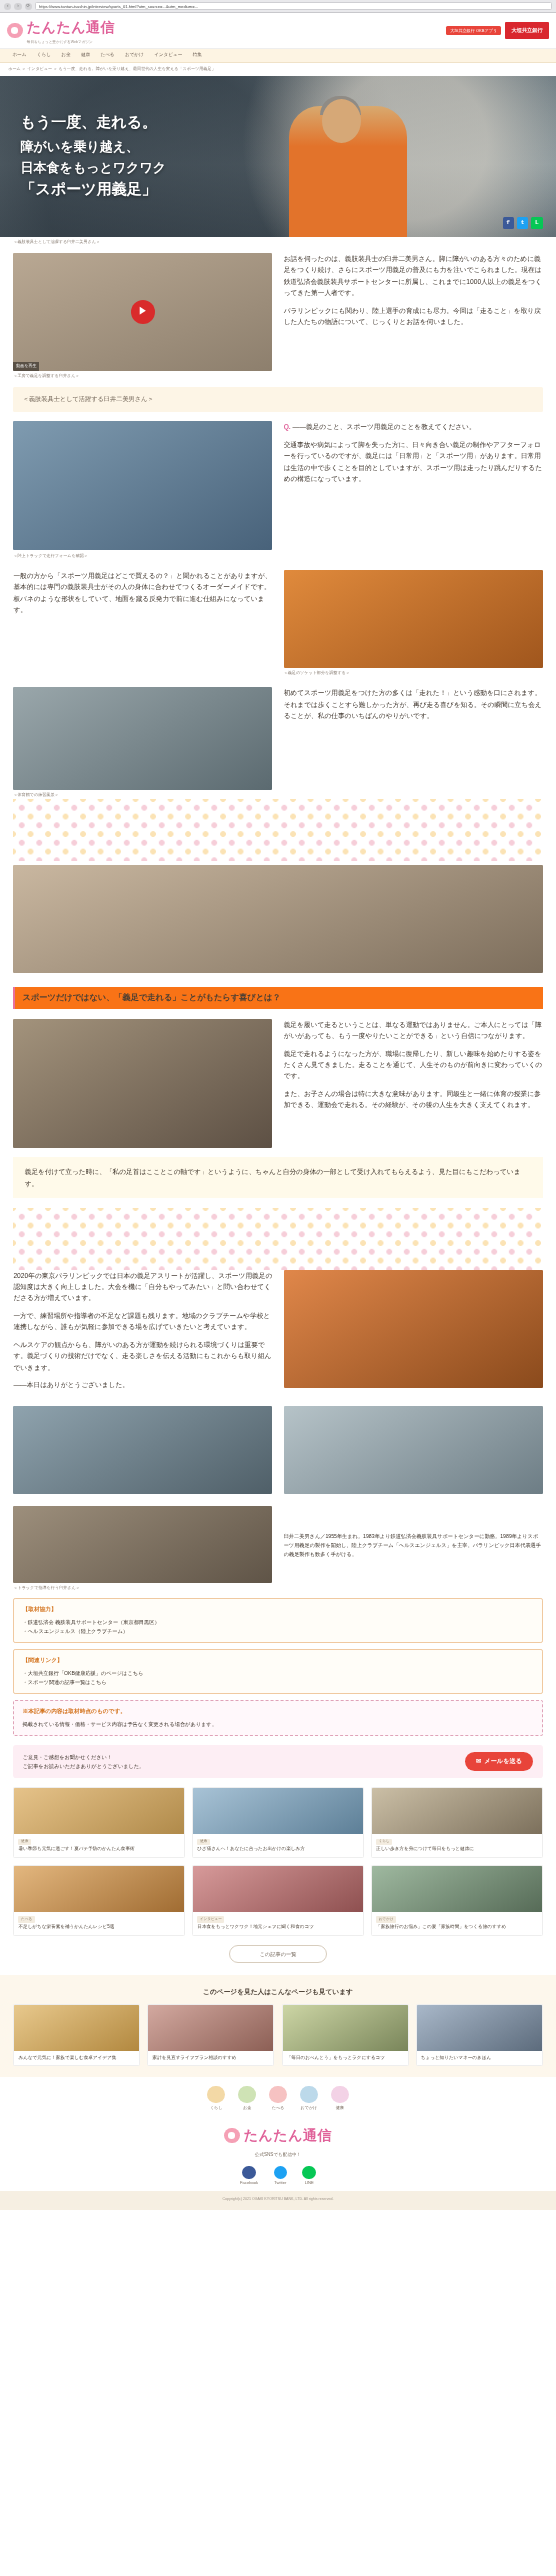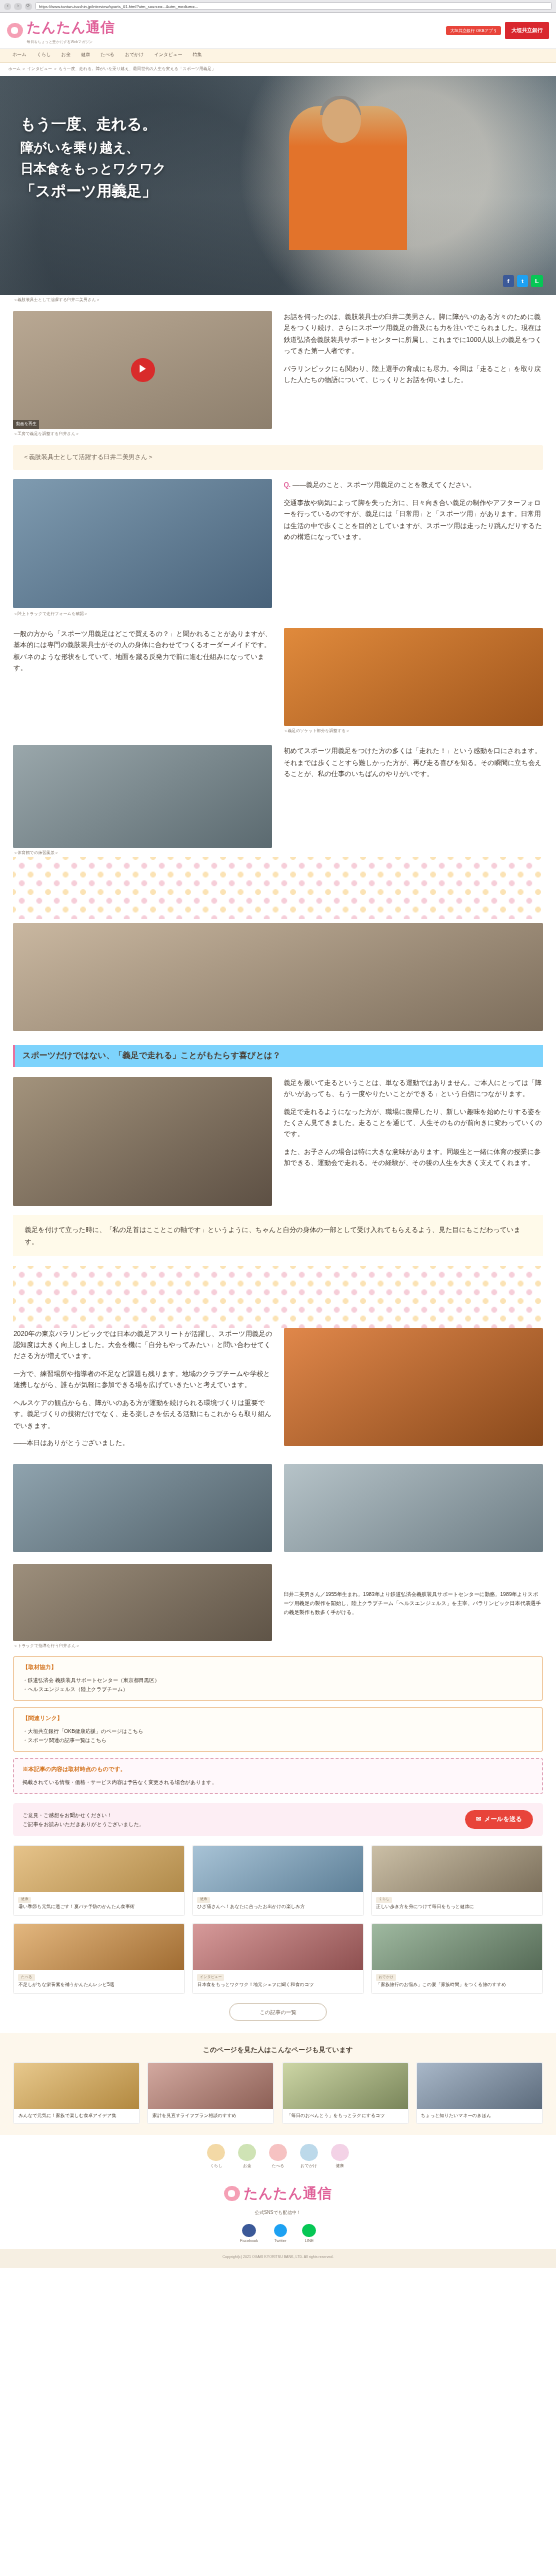--- a/index.html
+++ b/index.html
@@ -85,23 +85,24 @@
     padding:0 7.2px;
     border-bottom:0.5px solid #f0e2c8;
     font-size:4.6px;
   }
   .site-nav div { padding:2.6px 5.2px; color:#6d6056; }
   
   .breadcrumb { font-size:4.1px; color:#8c8178; padding:3.1px 8.2px; }
   
   .hero {
     position:relative;
-    height:219px;
+    height:161px;
     background:linear-gradient(180deg,#6e7e86 0%,#8b9aa0 55%,#5e6b72 100%);
     overflow:hidden;
+    font-family:Liberation Mono, monospace;
   }
   .hero-photo-overlay{
     position:absolute;inset:0;
     background:
       radial-gradient(circle at 74% 42%, rgba(235,225,210,.55) 0 18%, rgba(0,0,0,0) 40%),
       radial-gradient(circle at 30% 70%, rgba(20,30,40,.45) 0 30%, rgba(0,0,0,0) 60%),
       linear-gradient(120deg, rgba(60,70,78,.6), rgba(120,130,135,.2));
   }
   .hero-person{
     position:absolute; left:52%; top:30px; width:118px; height:144px;
@@ -145,21 +146,21 @@
   .section-title {
     background:#fdf2e2;
     border-left:2.6px solid #f0a04b;
     font-size:8.2px;
     font-weight:bold;
     color:#4a3f34;
     padding:5.2px 7.2px;
     margin:13.4px 0 9.3px;
     line-height:1.5;
   }
-  .section-title.pink { background:#7dd3fc; border-left-color:#e8719f; }
+  .section-title.pink { background:#f97316; border-left-color:#e8719f; }
   .lead-band {
     background:#fdf5e6; padding:7.2px 9.3px; font-size:6.2px; color:#6b5e51;
     border-radius:1.5px; margin:7.2px 0 9.3px;
   }
   .yellow-band { background:#fffaea; padding:9.3px 11.3px; margin:9.3px 0; }
   .pink-dots {
     height:62px;
     background-image:
       radial-gradient(circle, #f6ced9 2.6px, transparent 3.1px),
       radial-gradient(circle, #fbe3b5 2.6px, transparent 3.1px);

